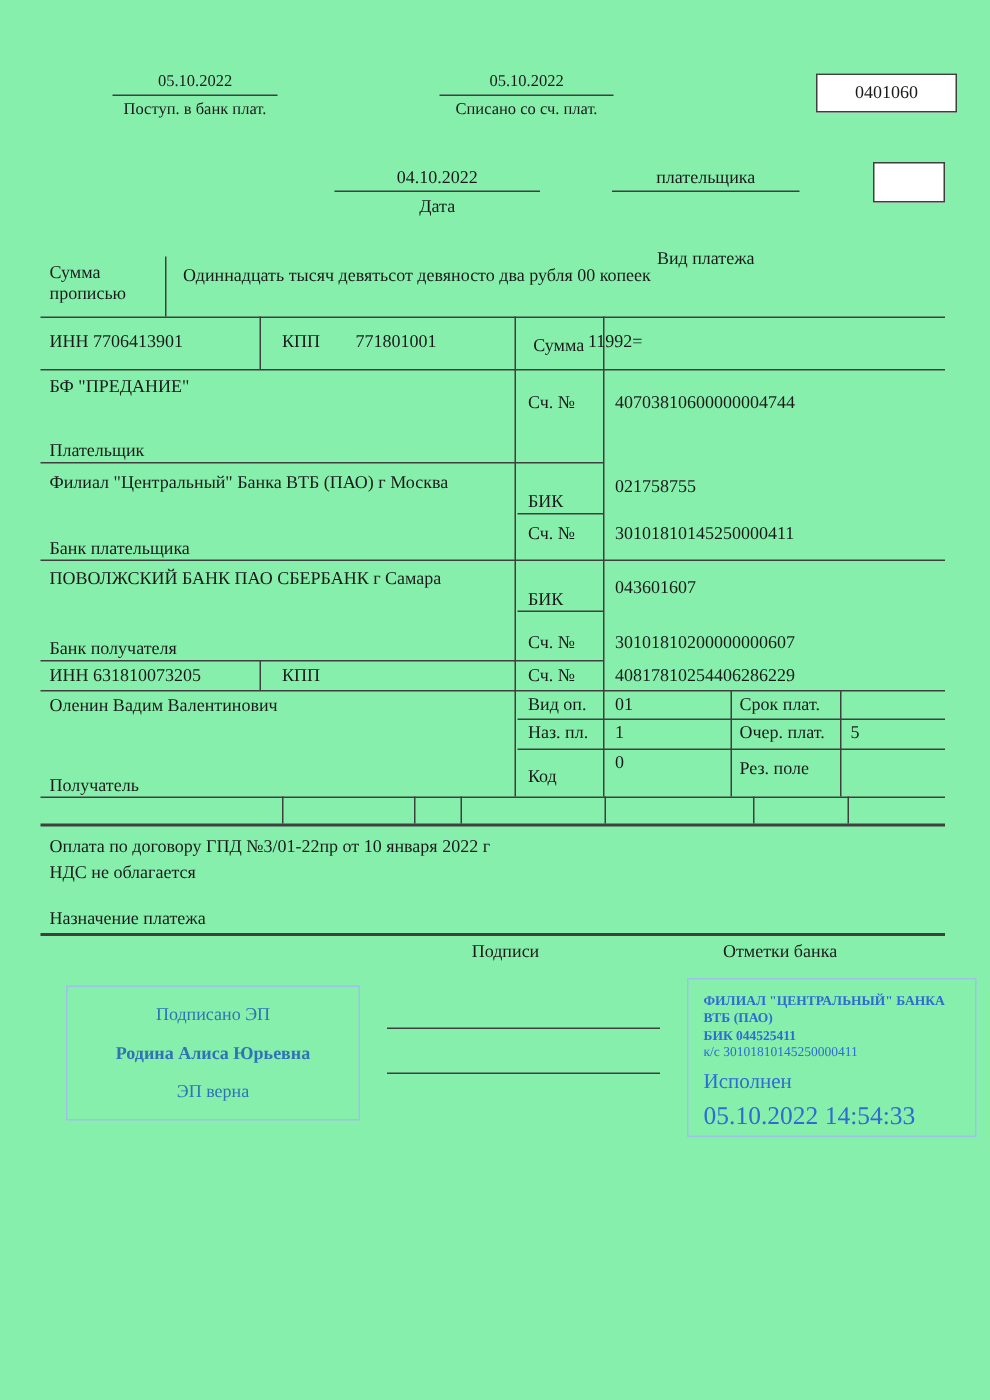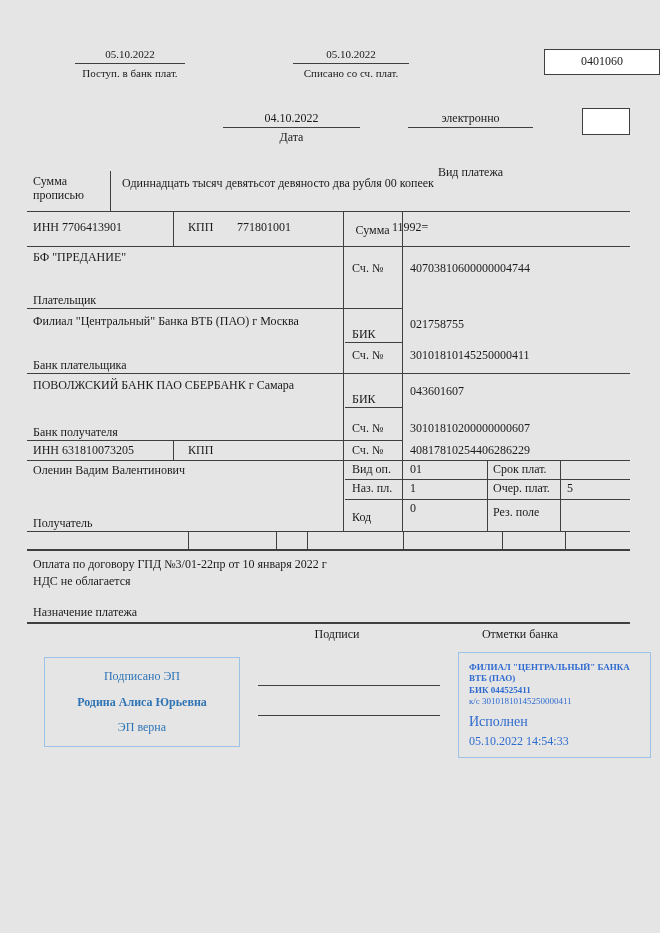--- a/index.html
+++ b/index.html
@@ -3,21 +3,21 @@
 <meta charset="utf-8">
 <style>
   :root{
     --line:#3f3f3f;
     --stamp-blue:#2f6bd0;
     --esign-blue:#2e74b5;
     --box-border-blue:#9cc2e5;
   }
   html,body{margin:0;padding:0;background:#ffffff;}
   .page{
-    position:relative;width:660px;height:933px;background:#e5e5e5;
+    position:relative;width:660px;height:933px;background:#86efac;
     font-family:"Liberation Serif","DejaVu Serif",serif;
     font-size:12px;color:#1a1a1a;overflow:hidden;
   }
   .t{position:absolute;white-space:nowrap;line-height:1.15;}
   .c{text-align:center;}
   .wrap{white-space:normal;}
   .hl{position:absolute;background:var(--line);height:1px;}
   .hl2{position:absolute;background:var(--line);height:2px;}
   .vl{position:absolute;background:var(--line);width:1px;}
   .box{position:absolute;border:1.5px solid var(--line);background:#fff;box-sizing:border-box;}
@@ -29,43 +29,43 @@
     color:var(--esign-blue);
   }
   .stamp-box{
     position:absolute;left:458px;top:652px;width:193px;height:106px;
     border:1px solid var(--box-border-blue);box-sizing:border-box;
     padding:9px 6px 0 10px;color:var(--stamp-blue);
   }
   .stamp-box .s1{font-size:9px;font-weight:bold;line-height:1.25;}
   .stamp-box .s2{font-size:9px;line-height:1.3;}
   .stamp-box .s3{font-size:14px;margin-top:7px;}
-  .stamp-box .s4{font-size:12px;margin-top:4px;}
+  .stamp-box .s4{font-size:17px;margin-top:4px;}
 </style>
 </head>
 <body>
 
 <div class="page">
 
   <div class="t c small" style="left:60px;top:48px;width:140px;">05.10.2022</div>
   <div class="hl" style="left:75px;top:63px;width:110px;"></div>
   <div class="t c small" style="left:55px;top:67px;width:150px;">Поступ. в банк плат.</div>
 
   <div class="t c small" style="left:290px;top:48px;width:122px;">05.10.2022</div>
   <div class="hl" style="left:293px;top:63px;width:116px;"></div>
   <div class="t c small" style="left:283px;top:67px;width:136px;">Списано со сч. плат.</div>
 
-  <div class="box" style="left:544px;top:49px;width:116px;height:26px;">
+  <div class="box" style="left:544px;top:49px;width:94px;height:26px;">
     <div class="t c" style="left:0;top:5px;width:100%;">0401060</div>
   </div>
 
   <div class="t c" style="left:223px;top:112px;width:137px;">04.10.2022</div>
   <div class="hl" style="left:223px;top:127px;width:137px;"></div>
   <div class="t c" style="left:223px;top:131px;width:137px;">Дата</div>
-  <div class="t c" style="left:408px;top:112px;width:125px;">электронно</div>
+  <div class="t c" style="left:408px;top:112px;width:125px;">плательщика</div>
   <div class="hl" style="left:408px;top:127px;width:125px;"></div>
   <div class="t c" style="left:408px;top:131px;width:125px;margin-top:35px;">Вид платежа</div>
   <div class="box" style="left:582px;top:108px;width:48px;height:27px;"></div>
 
   <div class="t wrap" style="left:33px;top:175px;width:72px;">Сумма прописью</div>
   <div class="vl" style="left:110px;top:171px;height:40px;"></div>
   <div class="t wrap" style="left:122px;top:177px;width:505px;">Одиннадцать тысяч девятьсот девяносто два рубля 00 копеек</div>
 
   <div class="hl" style="left:27px;top:211px;width:603px;"></div>
   <div class="hl" style="left:27px;top:246px;width:603px;"></div>

